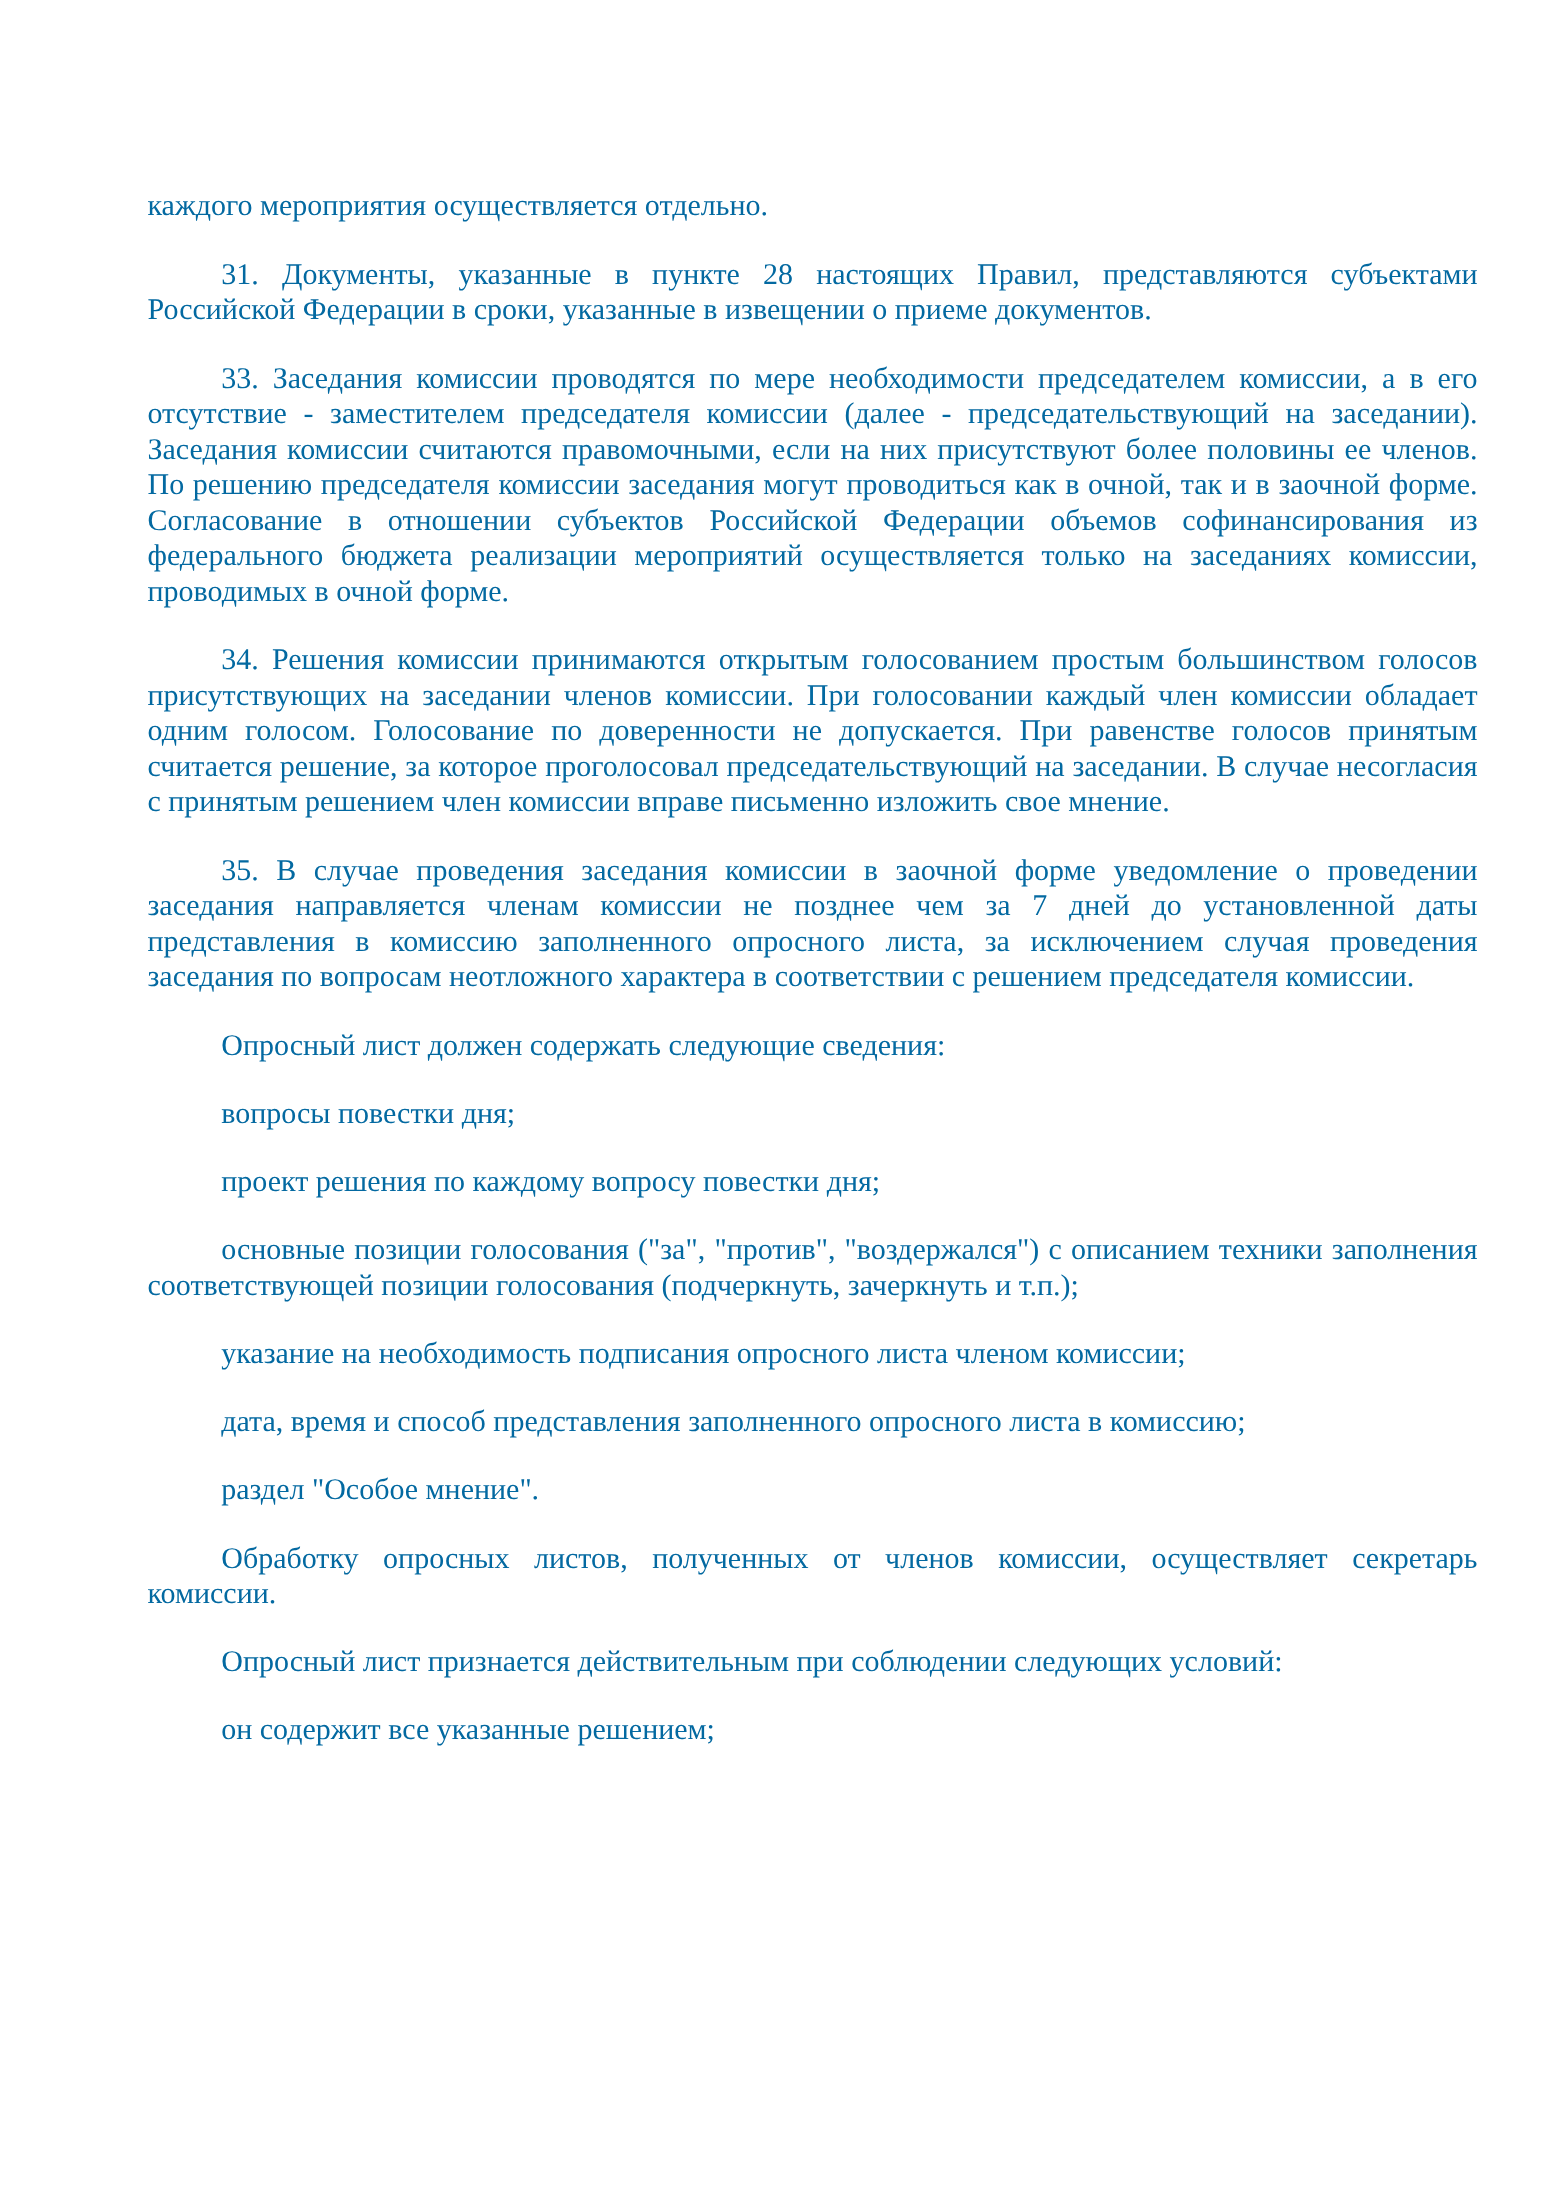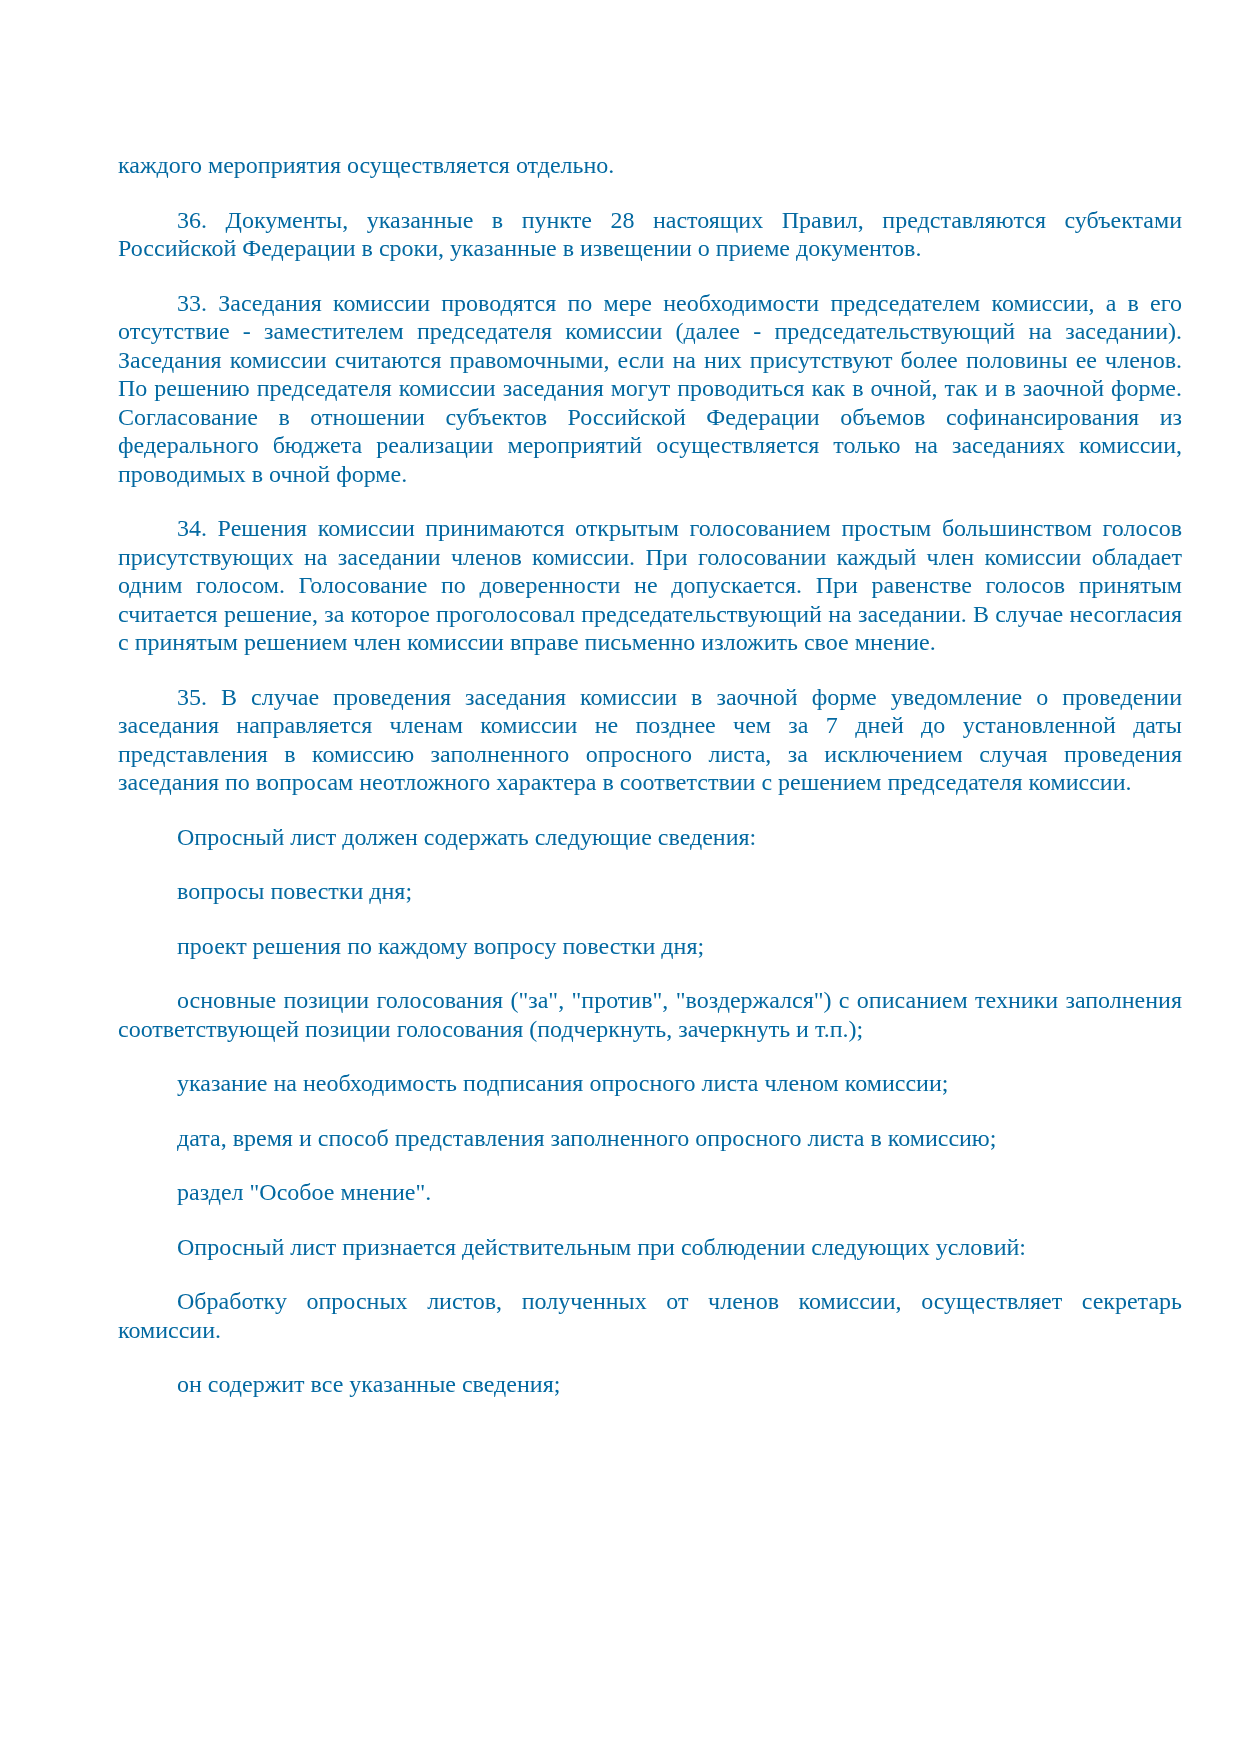--- a/index.html
+++ b/index.html
@@ -33,27 +33,27 @@
   }
   .para:last-child {
     margin-bottom: 0;
   }
 </style>
 </head>
 <body>
 
 <div class="page">
   <p class="para continuation">каждого мероприятия осуществляется отдельно.</p>
-  <p class="para">36. Документы, указанные в пункте 28 настоящих Правил, представляются субъектами Российской Федерации в сроки, указанные в извещении о приеме документов.</p>
+  <p class="para">31. Документы, указанные в пункте 28 настоящих Правил, представляются субъектами Российской Федерации в сроки, указанные в извещении о приеме документов.</p>
   <p class="para">33. Заседания комиссии проводятся по мере необходимости председателем комиссии, а в его отсутствие - заместителем председателя комиссии (далее - председательствующий на заседании). Заседания комиссии считаются правомочными, если на них присутствуют более половины ее членов. По решению председателя комиссии заседания могут проводиться как в очной, так и в заочной форме. Согласование в отношении субъектов Российской Федерации объемов софинансирования из федерального бюджета реализации мероприятий осуществляется только на заседаниях комиссии, проводимых в очной форме.</p>
   <p class="para">34. Решения комиссии принимаются открытым голосованием простым большинством голосов присутствующих на заседании членов комиссии. При голосовании каждый член комиссии обладает одним голосом. Голосование по доверенности не допускается. При равенстве голосов принятым считается решение, за которое проголосовал председательствующий на заседании. В случае несогласия с принятым решением член комиссии вправе письменно изложить свое мнение.</p>
   <p class="para">35. В случае проведения заседания комиссии в заочной форме уведомление о проведении заседания направляется членам комиссии не позднее чем за 7 дней до установленной даты представления в комиссию заполненного опросного листа, за исключением случая проведения заседания по вопросам неотложного характера в соответствии с решением председателя комиссии.</p>
   <p class="para">Опросный лист должен содержать следующие сведения:</p>
   <p class="para">вопросы повестки дня;</p>
   <p class="para">проект решения по каждому вопросу повестки дня;</p>
   <p class="para">основные позиции голосования ("за", "против", "воздержался") с описанием техники заполнения соответствующей позиции голосования (подчеркнуть, зачеркнуть и т.п.);</p>
   <p class="para">указание на необходимость подписания опросного листа членом комиссии;</p>
   <p class="para">дата, время и способ представления заполненного опросного листа в комиссию;</p>
   <p class="para">раздел "Особое мнение".</p>
+  <p class="para">Обработку опросных листов, полученных от членов комиссии, осуществляет секретарь комиссии.</p>
   <p class="para">Опросный лист признается действительным при соблюдении следующих условий:</p>
-  <p class="para">Обработку опросных листов, полученных от членов комиссии, осуществляет секретарь комиссии.</p>
-  <p class="para">он содержит все указанные сведения;</p>
+  <p class="para">он содержит все указанные решением;</p>
 </div>
 
 </body></html>

